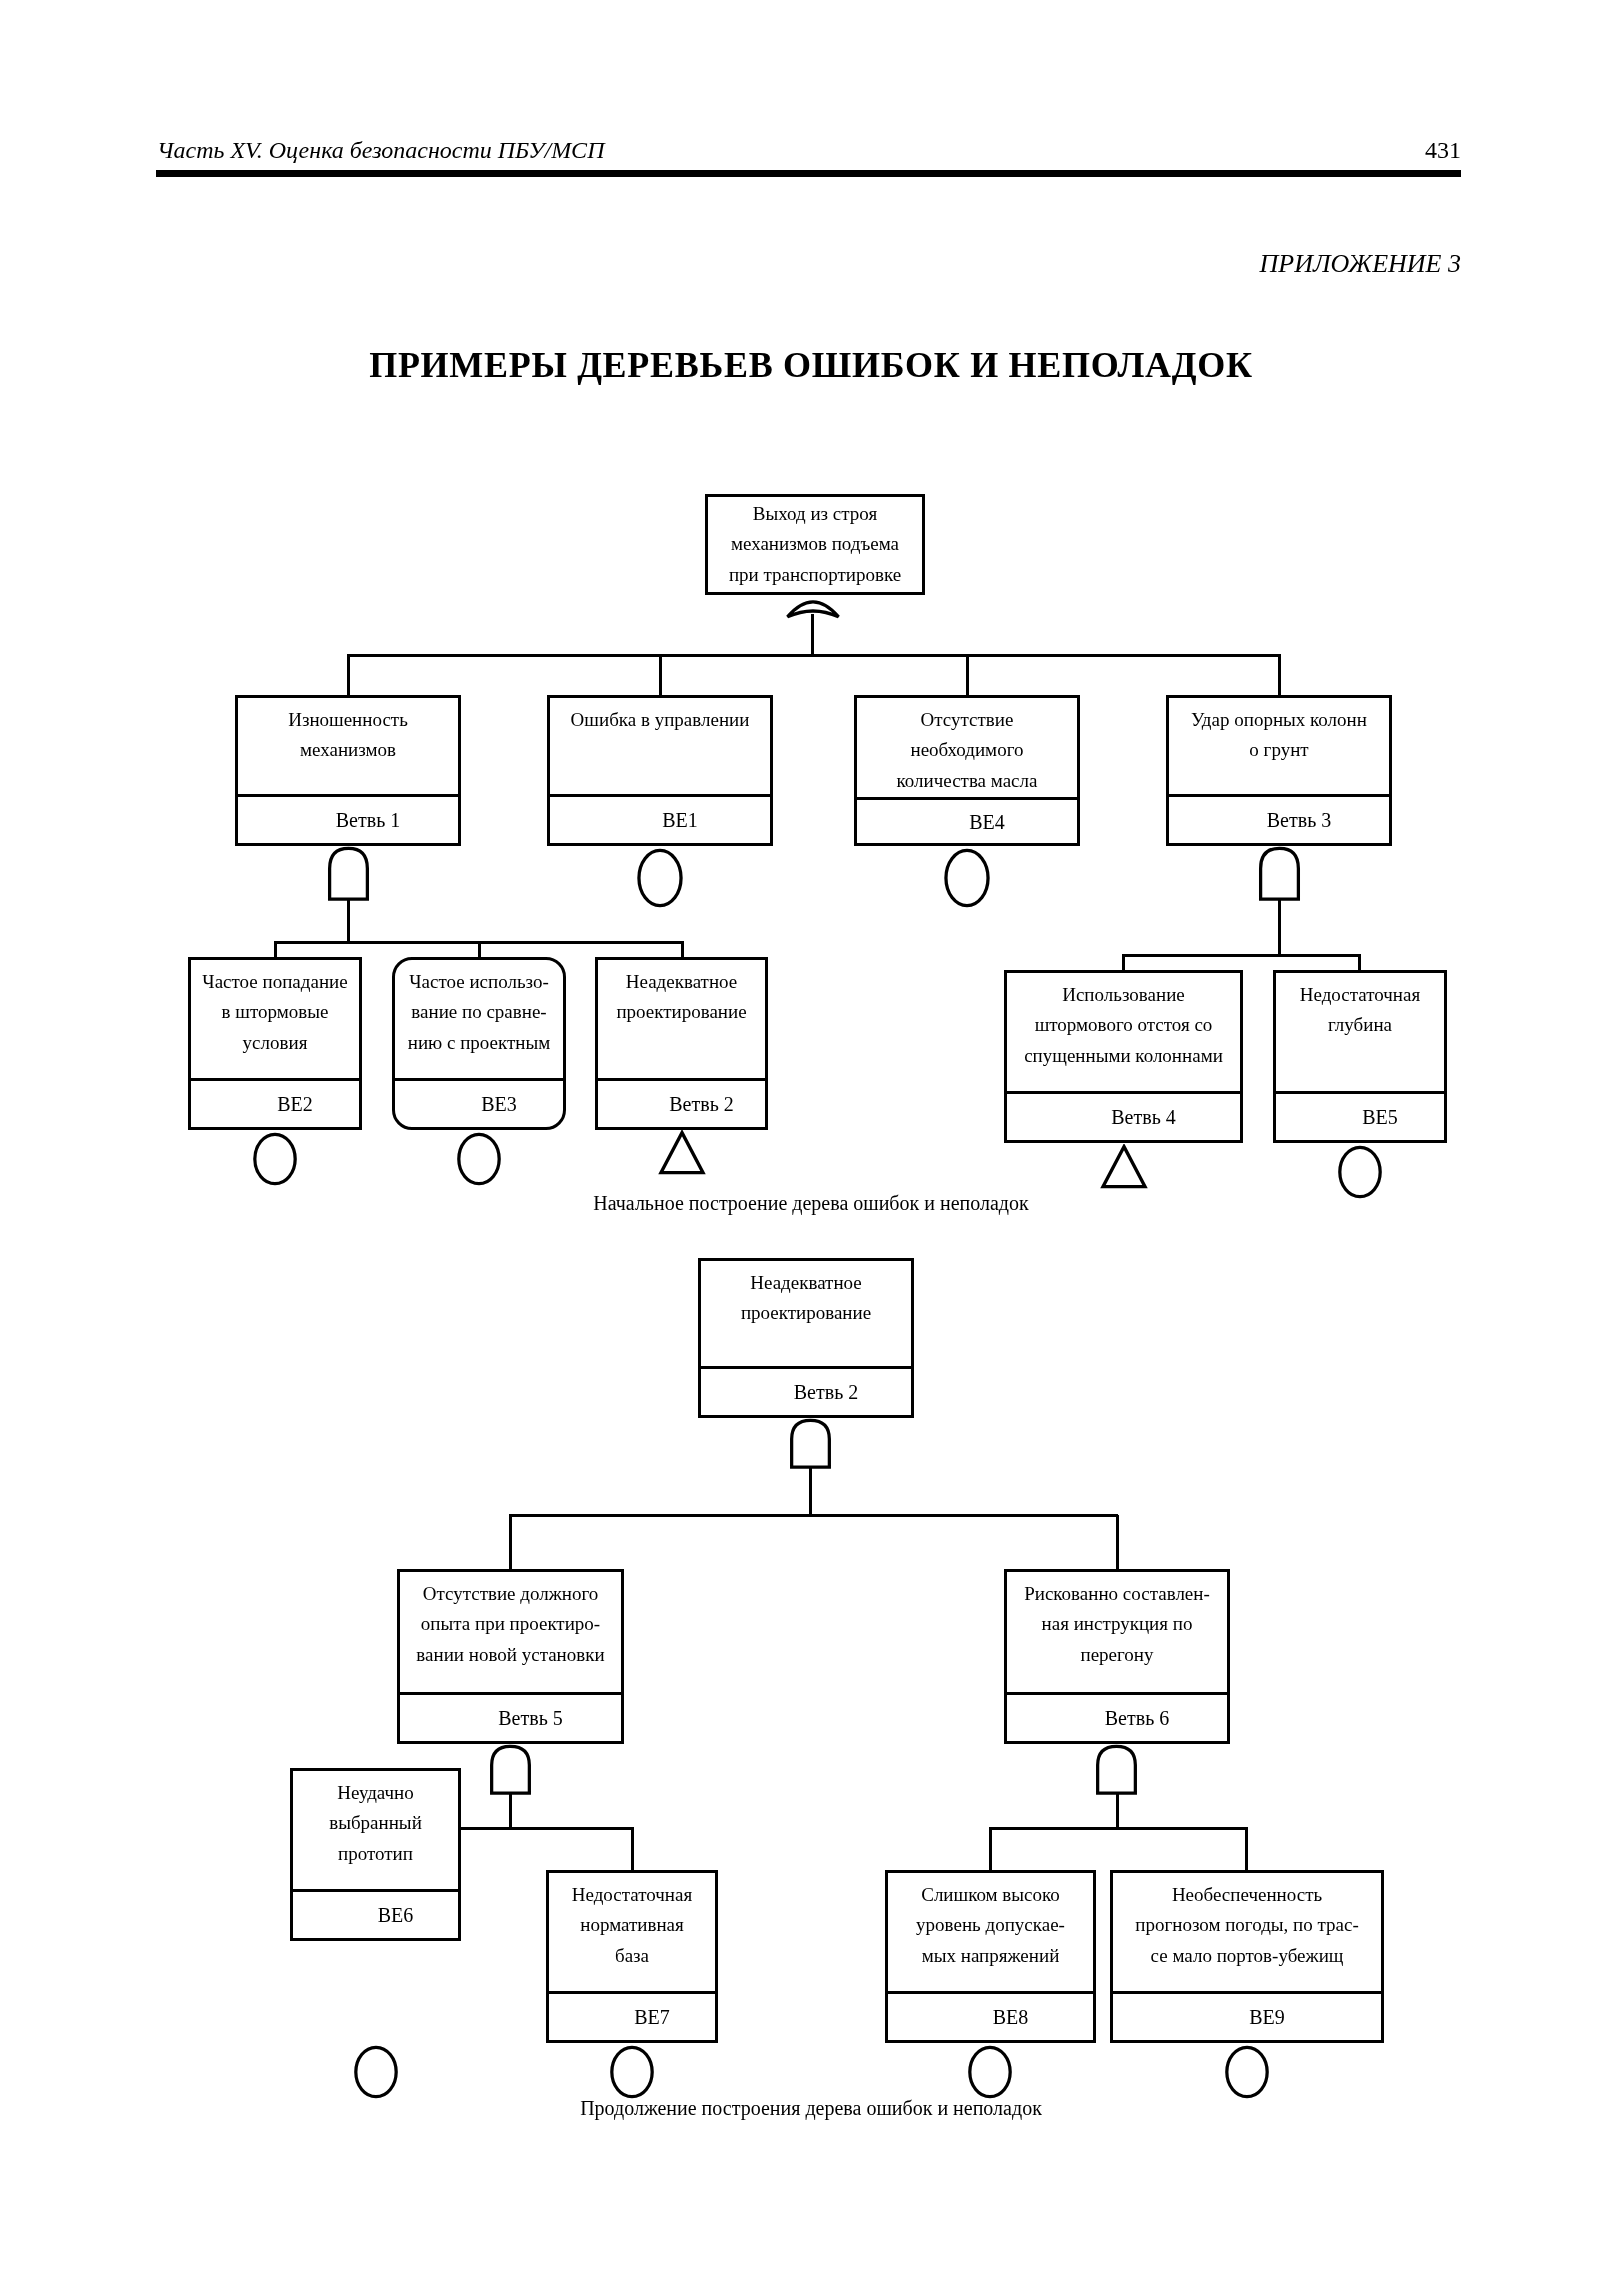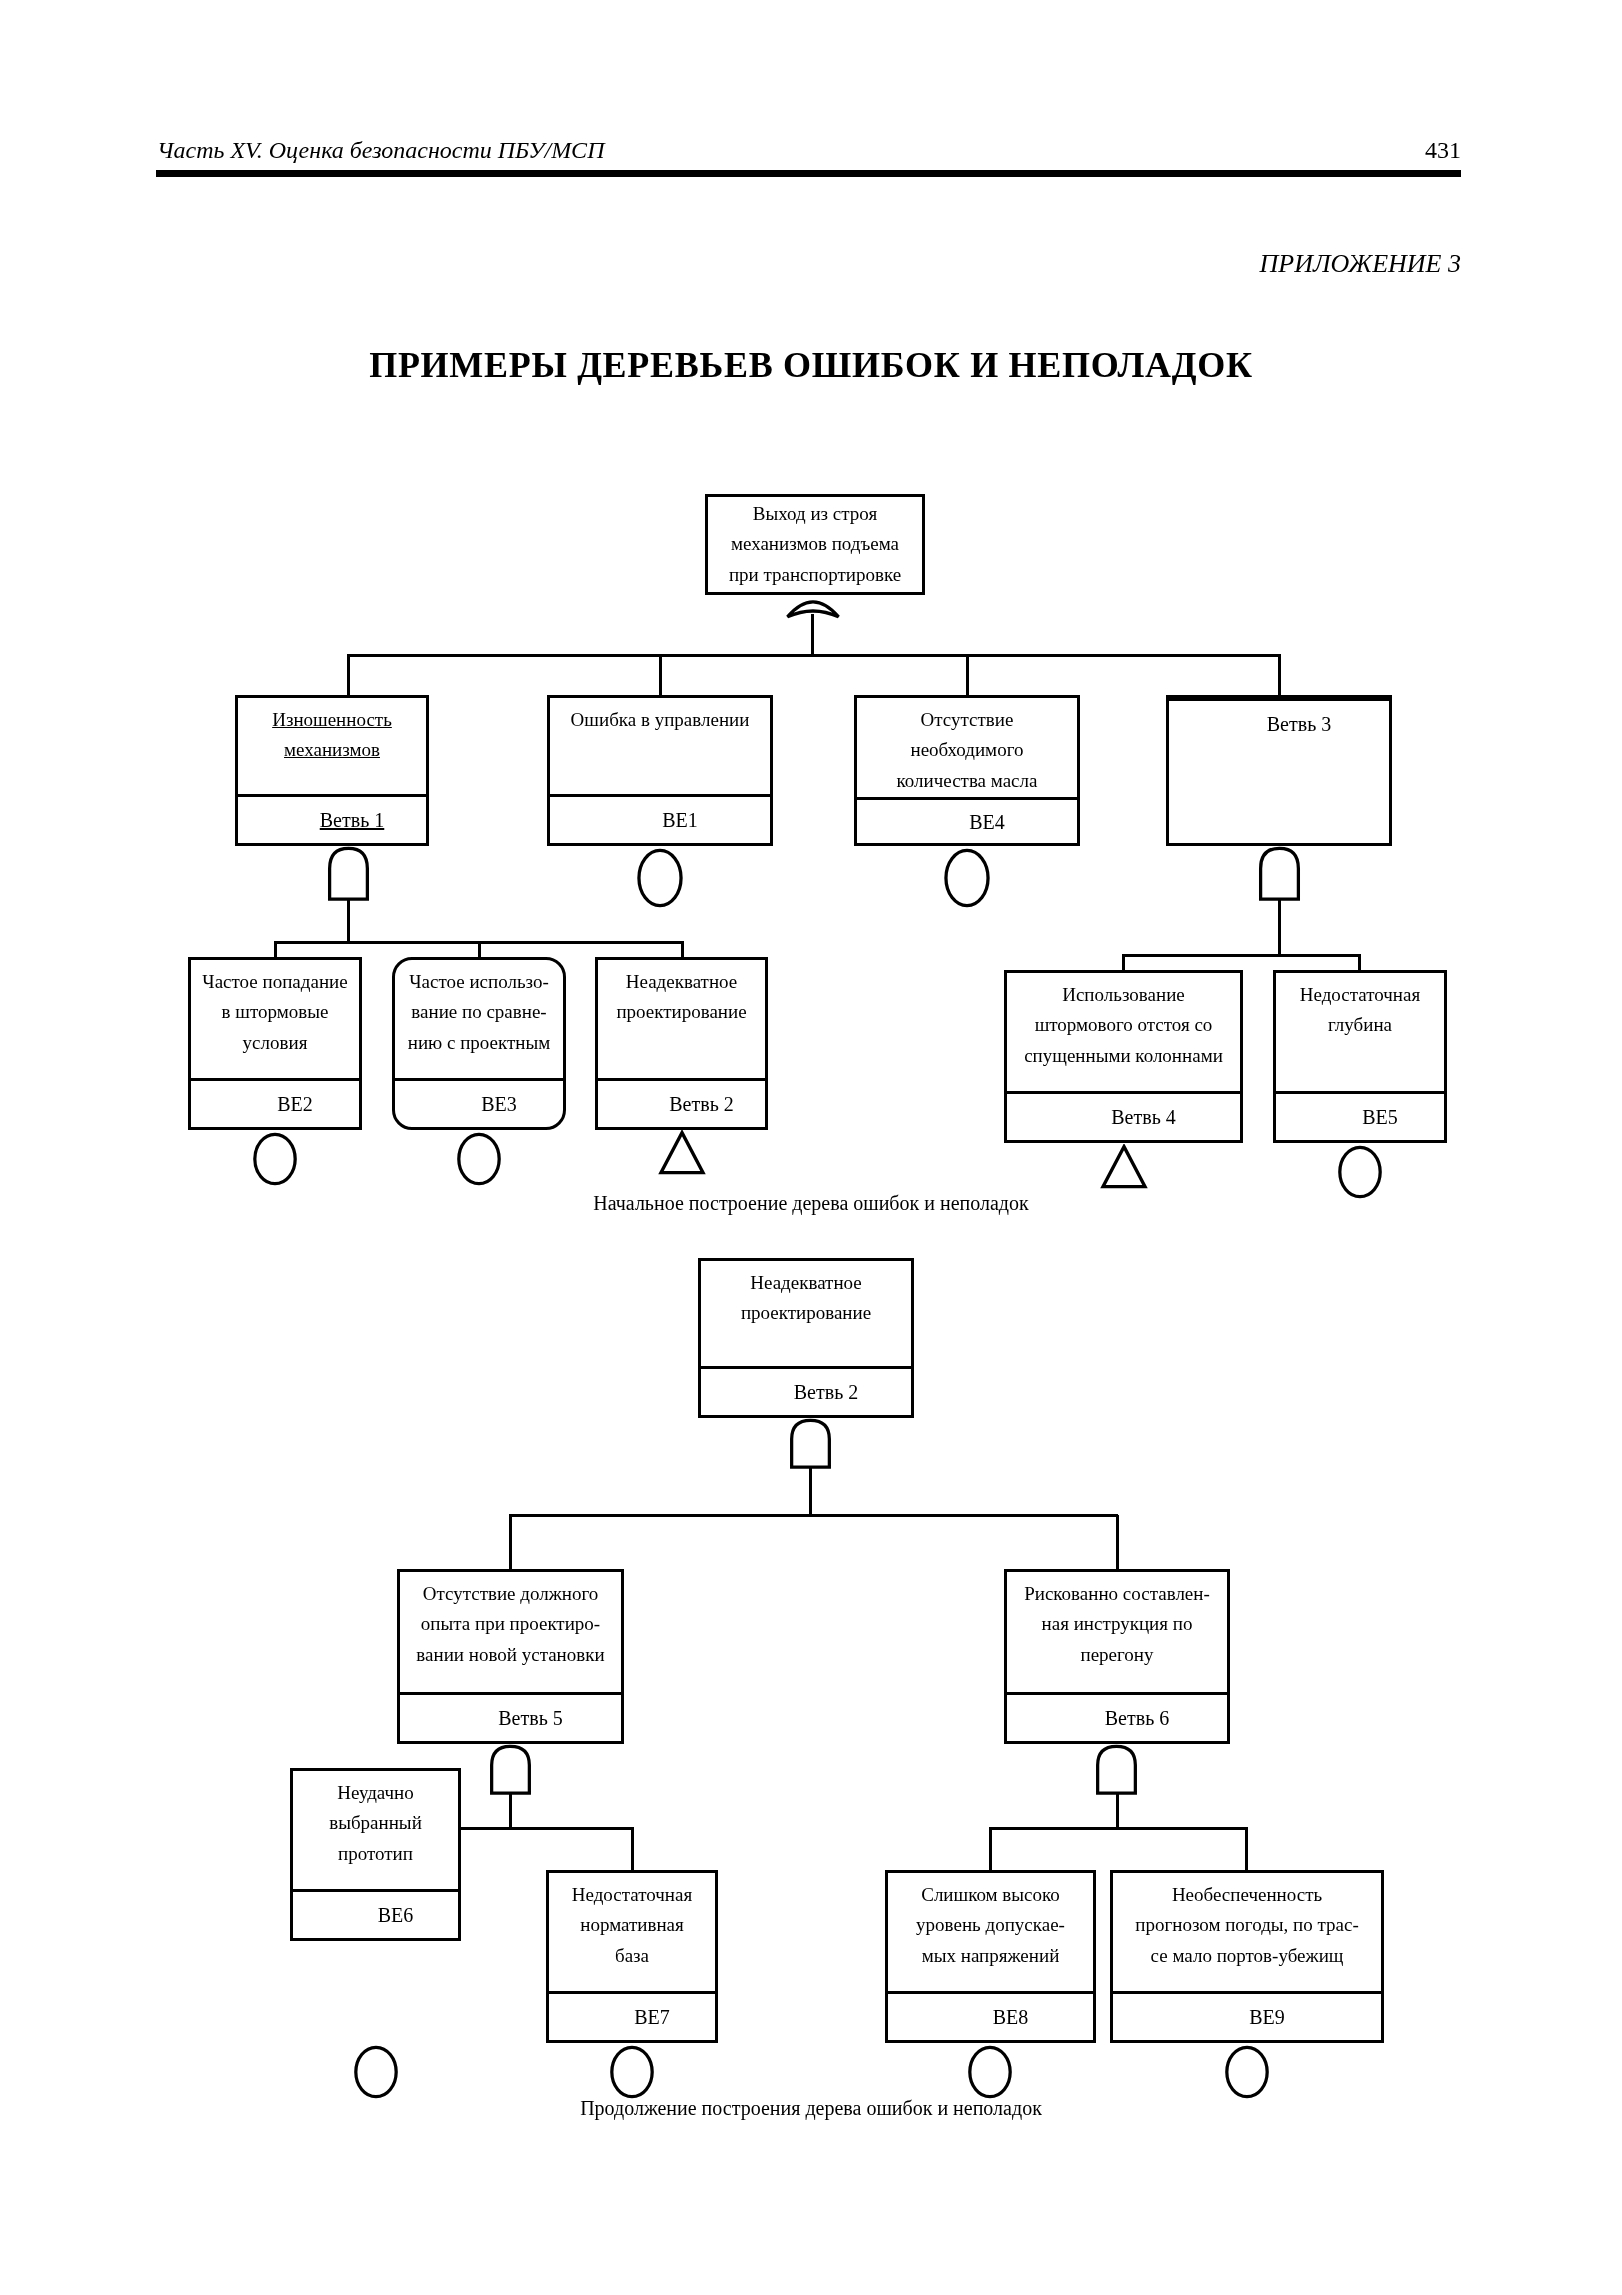--- a/index.html
+++ b/index.html
@@ -48,36 +48,38 @@
       <path d="M5,38 Q44,-8 83,38 Q44,20 5,38 Z" fill="#ffffff" stroke="#000000" stroke-width="5"></path>
     </svg>
     <div class="vline" style="left:811px;top:614px;width:2.6px;height:43px;"></div>
 
     <div class="hline" style="left:347px;top:654px;width:934px;height:3.3px;"></div>
     <div class="vline" style="left:347px;top:656px;width:2.6px;height:40px;"></div>
     <div class="vline" style="left:659px;top:656px;width:2.6px;height:40px;"></div>
     <div class="vline" style="left:966px;top:656px;width:2.6px;height:40px;"></div>
     <div class="vline" style="left:1278px;top:656px;width:2.6px;height:40px;"></div>
 
-    <div class="box" style="left:235px;top:695px;width:194px;height:151px;text-decoration:underline;">
+    <div class="box" style="left:235px;top:695px;width:226px;height:151px;">
       <div class="desc">Изношенность
 механизмов</div>
       <div class="label">Ветвь 1</div>
     </div>
     <div class="box" style="left:547px;top:695px;width:226px;height:151px;">
       <div class="desc">Ошибка в управлении</div>
       <div class="label">ВЕ1</div>
     </div>
     <div class="box" style="left:854px;top:695px;width:226px;height:151px;">
       <div class="desc">Отсутствие
 необходимого
 количества масла</div>
       <div class="label">ВЕ4</div>
     </div>
     <div class="box" style="left:1166px;top:695px;width:226px;height:151px;">
+      <div class="desc">Удар опорных колонн
+о грунт</div>
       <div class="label">Ветвь 3</div>
     </div>
 
     <svg class="gate" style="left:325px;top:845px;" width="47" height="56" viewBox="0 0 72 86">
       <path d="M7,83 L7,36 Q7,5 36,5 Q65,5 65,36 L65,83 Z" fill="#ffffff" stroke="#000000" stroke-width="5"></path>
     </svg>
     <svg class="gate" style="left:635px;top:847px;" width="50" height="62" viewBox="0 0 76 94">
       <ellipse cx="38" cy="47" rx="32" ry="42" fill="#ffffff" stroke="#000000" stroke-width="5"></ellipse>
     </svg>
     <svg class="gate" style="left:942px;top:847px;" width="50" height="62" viewBox="0 0 76 94">

